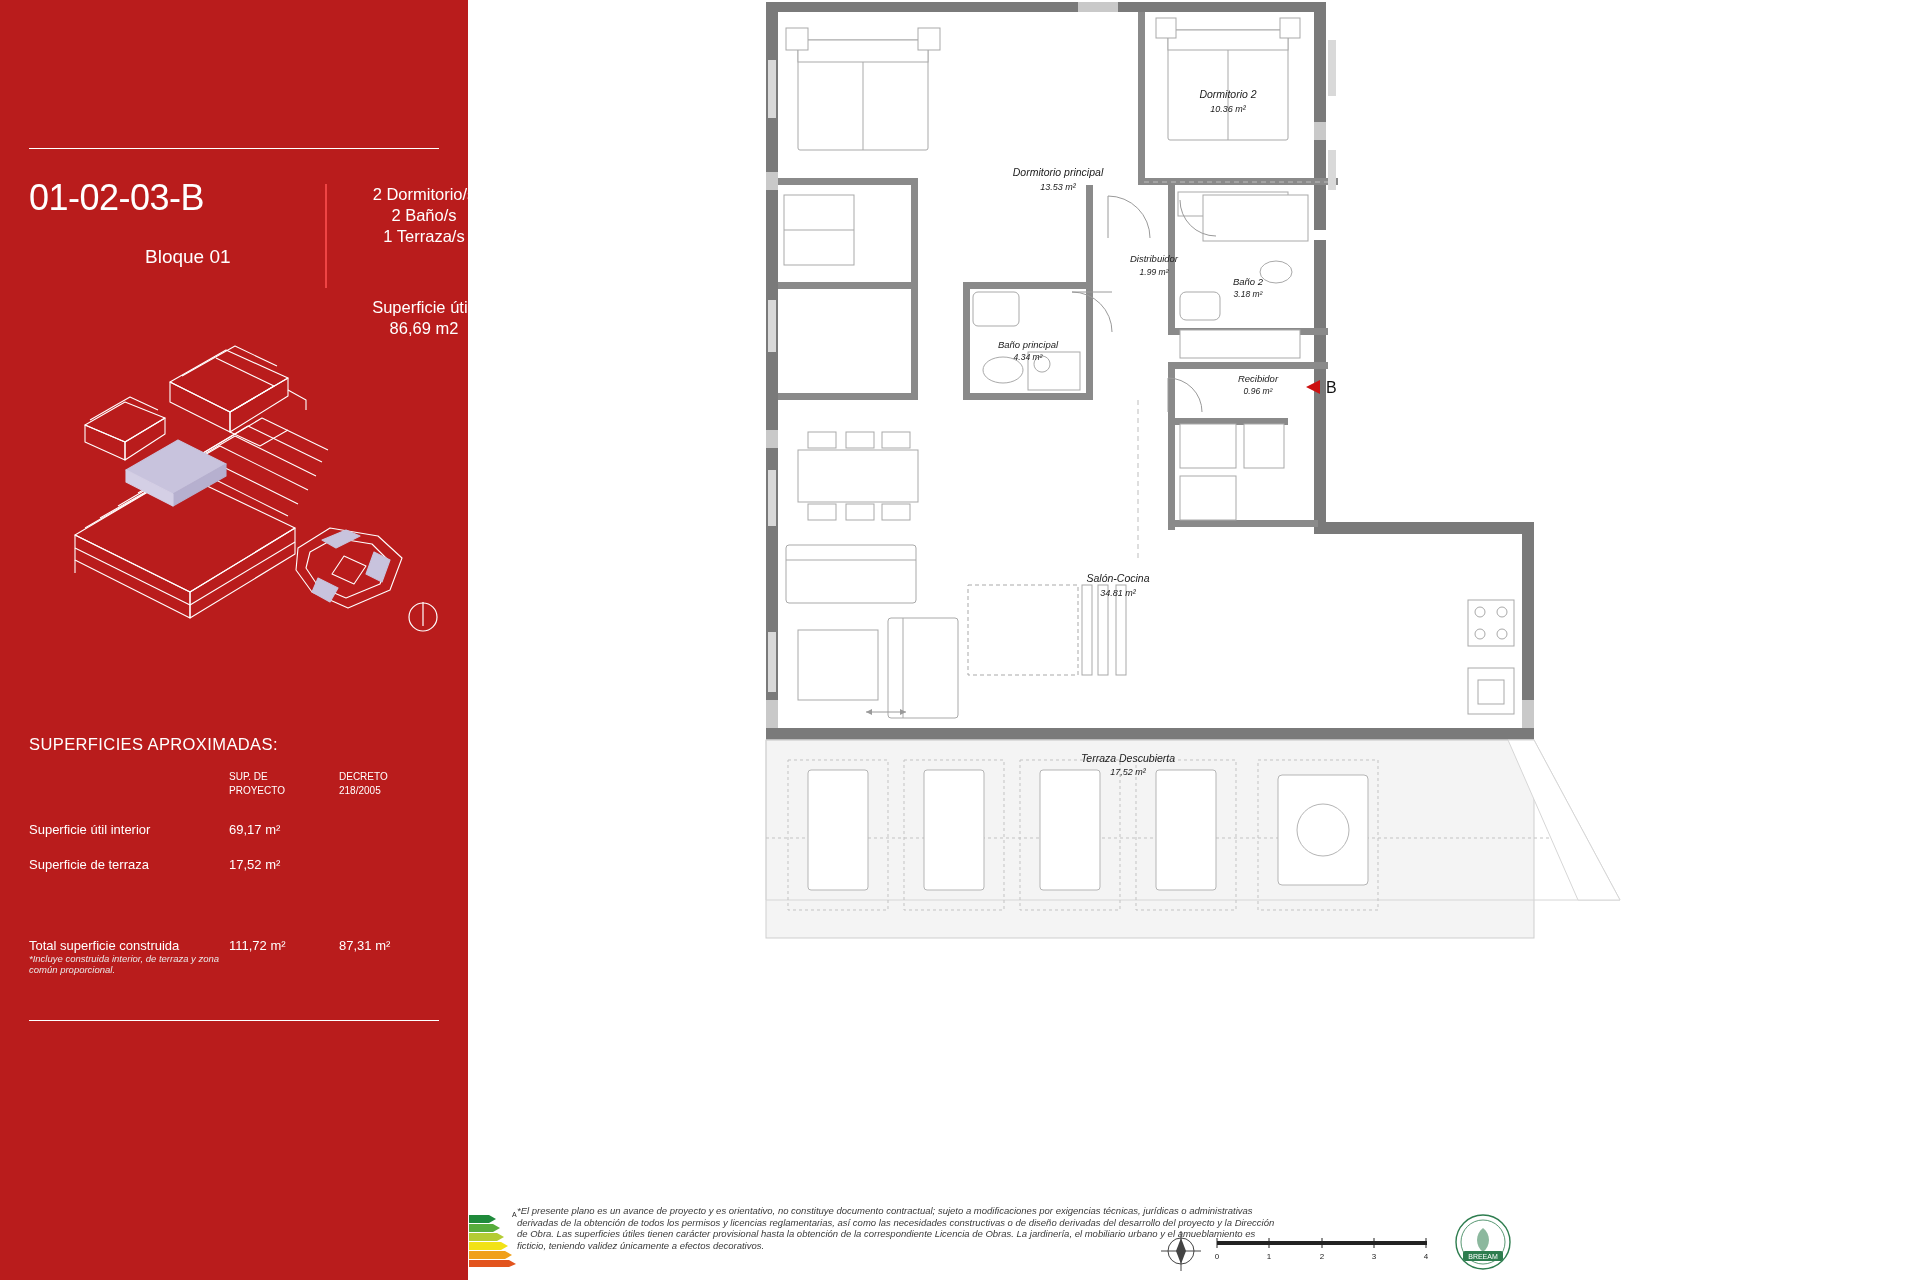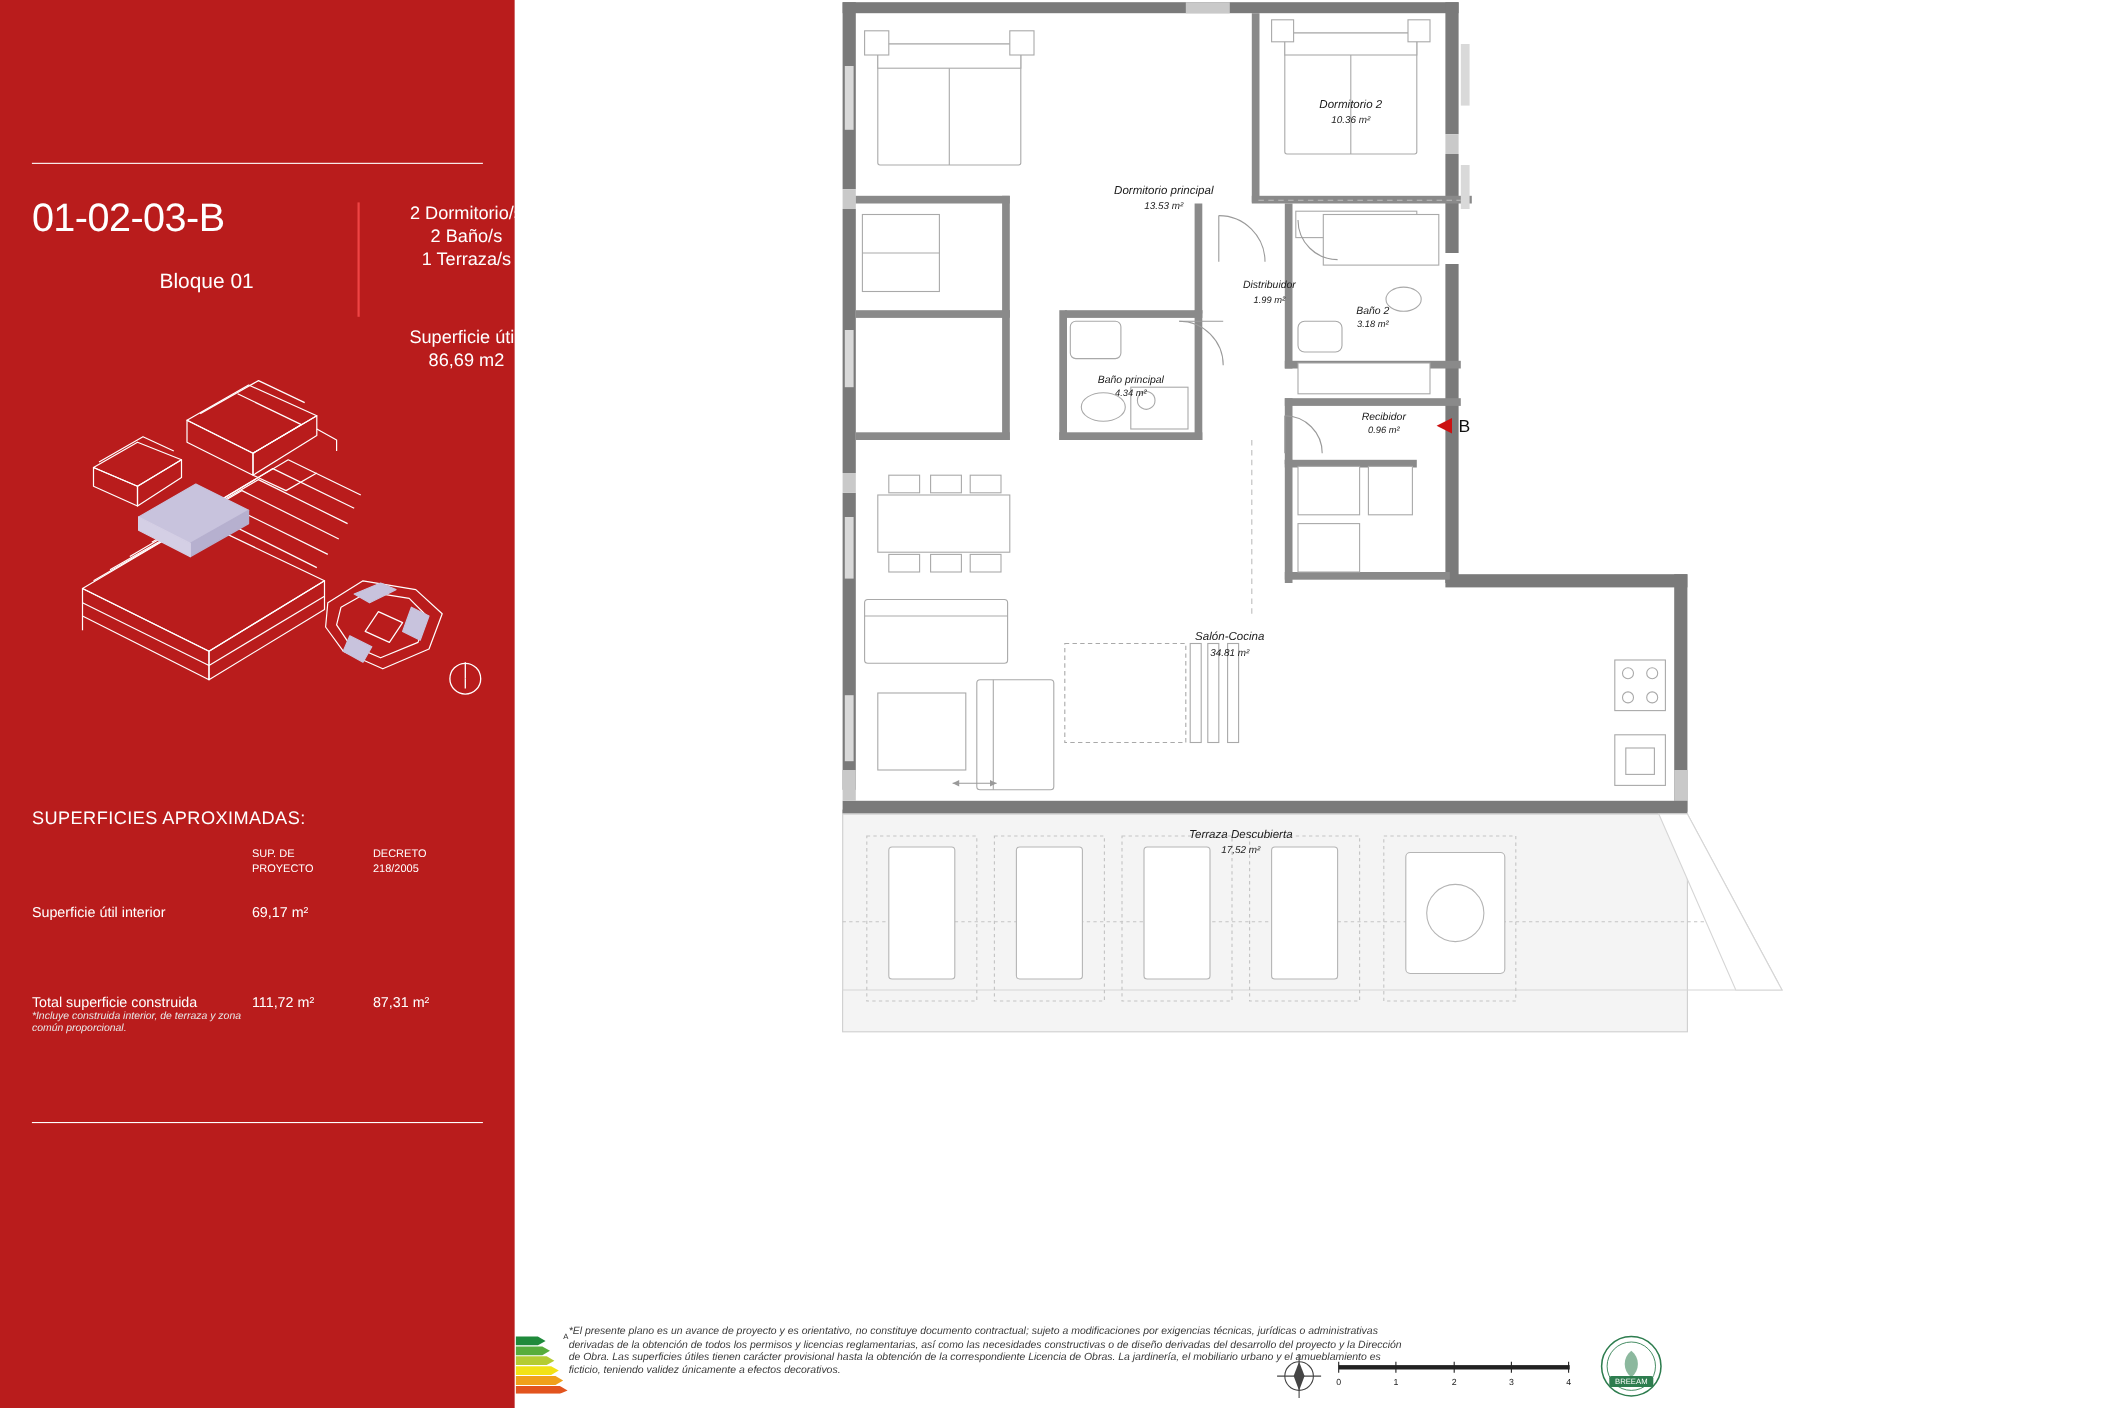--- a/index.html
+++ b/index.html
@@ -158,20 +158,25 @@
             <span class="hdr-sub">218/2005</span>
           </th>
         </tr>
       </thead>
       <tbody>
         <tr>
           <td>Superficie útil interior</td>
           <td>69,17   m²</td>
           <td></td>
         </tr>
+        <tr>
+          <td>Superficie de terraza</td>
+          <td>17,52   m²</td>
+          <td></td>
+        </tr>
         <tr class="spacer-row">
             <td></td>
             <td></td>
             <td></td>
           </tr>
         <tr>
           <td>
             <span>Total superficie construida</span>
             <span class="note">*Incluye construida interior, de terraza y zona común proporcional.</span>
           </td>

